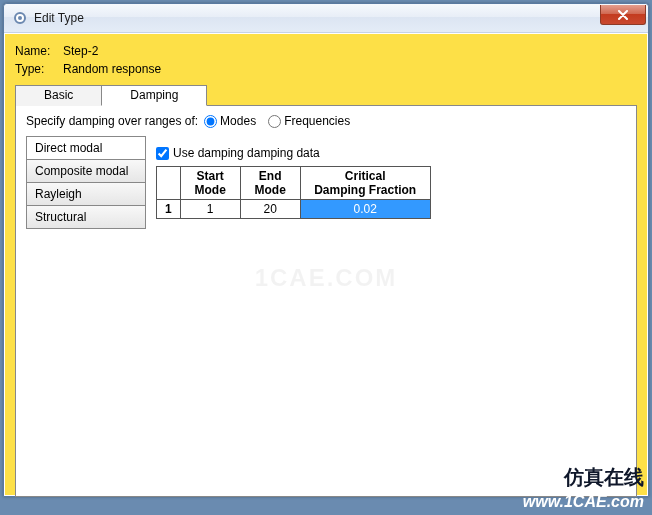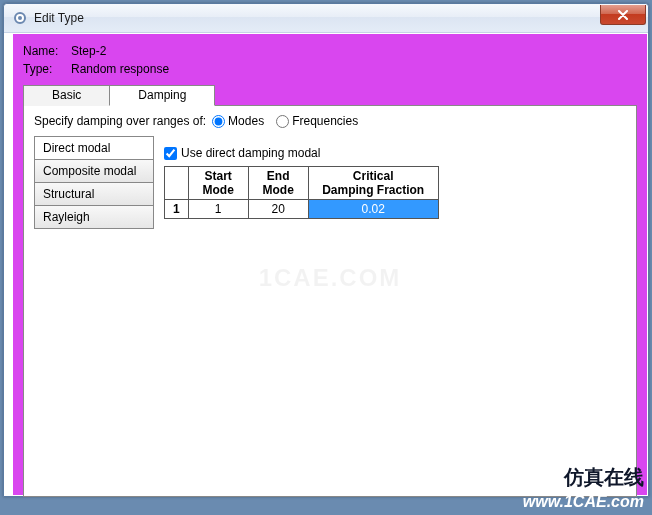--- a/index.html
+++ b/index.html
@@ -16,21 +16,21 @@
     display: flex; align-items: center; padding: 0 4px 0 8px;
   }
   .title-icon { width: 16px; height: 16px; margin-right: 6px; display:flex; align-items:center; justify-content:center; }
   .title-text { color: #1a1a1a; flex: 1; }
   .close-btn {
     width: 46px; height: 20px; margin-right: -2px; margin-top: -6px;
     background: linear-gradient(to bottom, #e49e8e 0%, #d16a53 45%, #c33a1e 46%, #c9492f 100%);
     border: 1px solid #8c3a27; border-top: none; border-radius: 0 0 3px 3px;
     display: flex; align-items: center; justify-content: center; color: #fff; font-weight: bold;
   }
-  .client { position: absolute; left:1px; right:1px; top:30px; bottom:1px; background:#d946ef; padding:10px 10px;margin-left:8px; }
+  .client { position: absolute; left:1px; right:1px; top:30px; bottom:1px; background:#fde047; padding:10px 10px; }
   .row { display:flex; align-items:center; margin-bottom:4px; }
   .row .lbl { width:48px; color:#000; }
   .tabs { margin-top:8px; display:flex; }
   .tab {
     padding: 2px 28px 3px; border:1px solid #888; background:#f3f3f3; margin-right:-1px;
     border-bottom:none; position:relative; top:1px; color:#000;
   }
   .tab.active { background:#fff; border-bottom:1px solid #fff; }
   .tab-body {
     border:1px solid #888; padding:8px 10px 10px; background:#fff;
@@ -119,28 +119,28 @@
         <label class="radio">
           <input type="radio" name="range" style="">
           <span>Frequencies</span>
         </label>
       </div>
 
       <div class="panel-area">
         <div class="side-tabs">
           <div class="side-tab active">Direct modal</div>
           <div class="side-tab">Composite modal</div>
+          <div class="side-tab">Rayleigh</div>
           <div class="side-tab">Structural</div>
-          <div class="side-tab">Rayleigh</div>
         </div>
 
         <div class="damping-content">
           <div class="chk-row">
             <input type="checkbox" checked="" style="">
-            <span>Use direct damping modal</span>
+            <span>Use damping damping data</span>
           </div>
           <table class="data">
             <thead>
               <tr>
                 <th class="rownum"></th>
                 <th class="col-start"><span>Start<br>Mode</span></th>
                 <th class="col-end"><span>End<br>Mode</span></th>
                 <th class="col-crit"><span>Critical<br>Damping Fraction</span></th>
               </tr>
             </thead>

